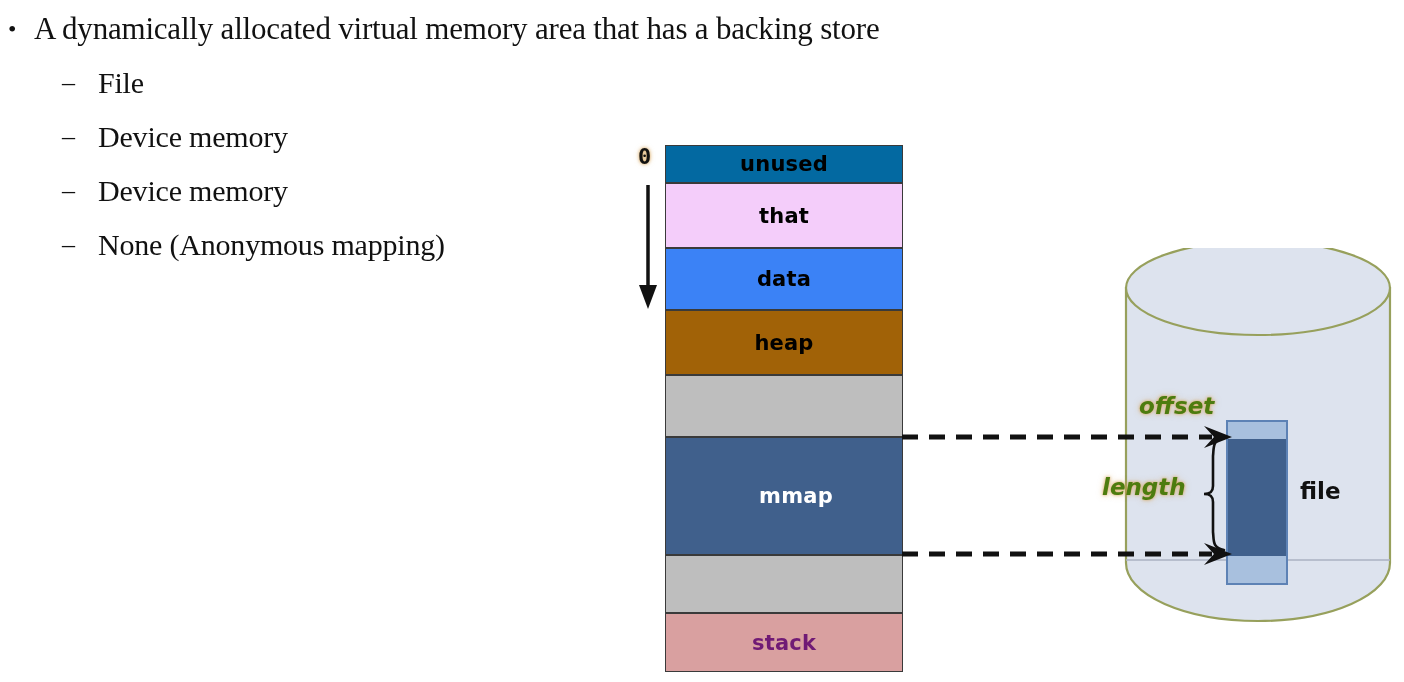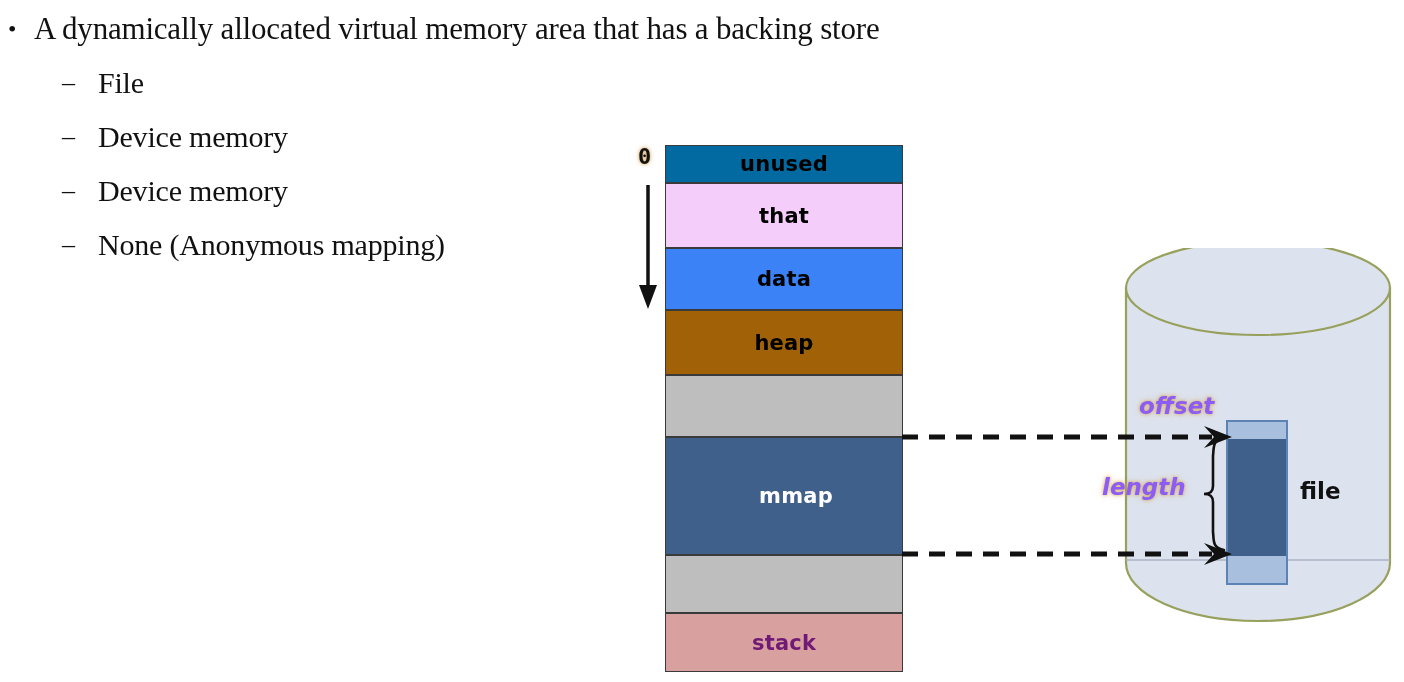--- a/index.html
+++ b/index.html
@@ -158,21 +158,21 @@
   #dash-top  { left: 900px; top: 426px; width: 336px; }
   #dash-bot  { left: 900px; top: 543px; width: 336px; }
 
   
   .annot-label {
     position: absolute;
     font-family: "DejaVu Sans", sans-serif;
     font-style: italic;
     font-weight: bold;
     font-size: 23px;
-    color: #8b5cf6;
+    color: #4d7c0f;
     text-shadow: 0 0 3px rgba(214,160,80,0.9), 0 0 6px rgba(214,160,80,0.5);
     white-space: nowrap;
   }
   #offset-label { left: 1139px; top: 393px; }
   #length-label { left: 1102px; top: 474px; }
 
   #length-brace {
     position: absolute;
     left: 1198px;
     top: 436px;

